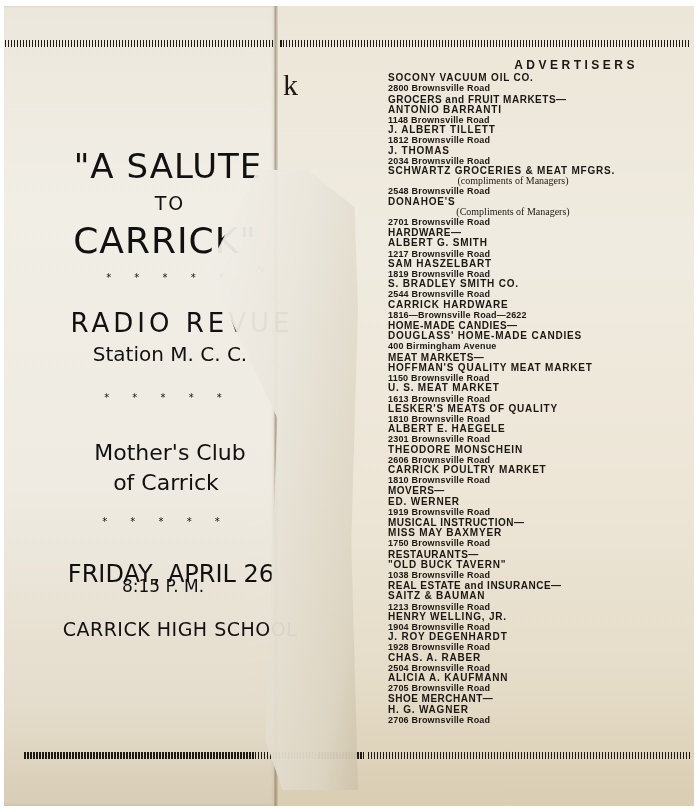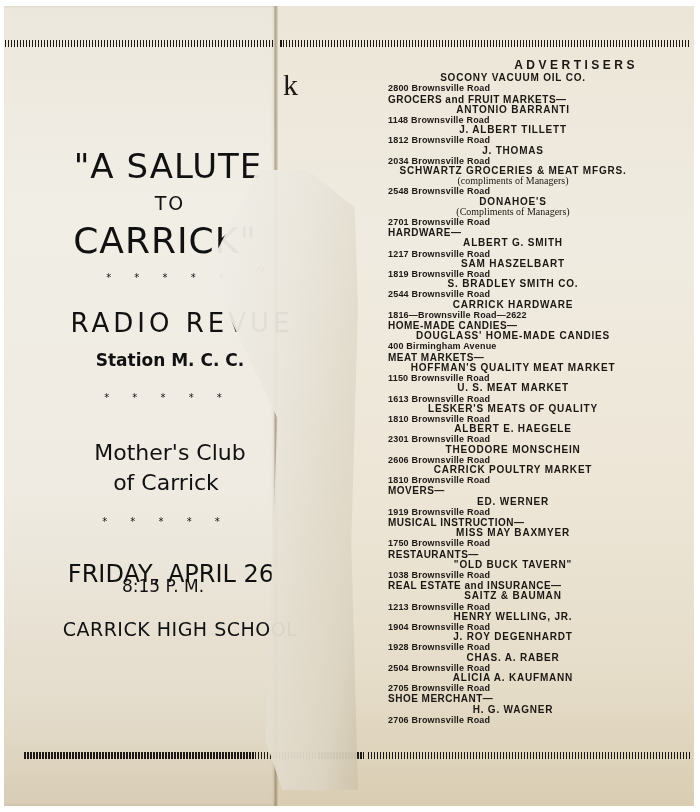--- a/index.html
+++ b/index.html
@@ -51,42 +51,42 @@
 
   
   .cover { position: absolute; left: 40px; top: 140px; width: 290px; text-align: center; }
   .cover .line { display: block; font-family: "DejaVu Sans", sans-serif; color: #111; }
   .title-1 { font-size: 34px; letter-spacing: 1px; position: absolute; left: 8px; top: 6px; width: 240px; font-weight: normal; }
   .title-2 { font-size: 19px; position: absolute; left: 0; top: 52px; width: 260px; letter-spacing: 2px; }
   .title-3 { font-size: 36px; position: absolute; left: 0; top: 80px; width: 250px; letter-spacing: 1px; }
   .stars { font-size: 10px; letter-spacing: 10px; position: absolute; width: 260px; left: 0; }
   .stars-1 { top: 132px; left: 0px; }
   .radio { font-size: 26px; letter-spacing: 4px; position: absolute; left: 12px; top: 168px; width: 260px; }
-  .station { font-size: 17px; position: absolute; left: 0; top: 210px; width: 260px; font-weight: bold; }
+  .station { font-size: 20px; position: absolute; left: 0; top: 202px; width: 260px; font-weight: normal; }
   .stars-2 { top: 252px; left: -2px; }
   .club1 { font-size: 22px; position: absolute; left: 0; top: 300px; width: 260px; }
   .club2 { font-size: 22px; position: absolute; left: -4px; top: 330px; width: 260px; }
   .stars-3 { top: 376px; left: -4px; }
   .date { font-size: 24px; position: absolute; left: -4px; top: 404px; width: 270px; margin-top: 16px; }
   .time { font-size: 17px; position: absolute; left: -12px; top: 436px; width: 270px; }
   .venue { font-size: 19px; position: absolute; left: 0; top: 478px; width: 280px; letter-spacing: 0.5px; }
   .frag { position:absolute; left: 216px; top: 124px; font-size: 9px; color:#333; }
 
   
   .ads {
     position: absolute; left: 388px; top: 60px; width: 250px;
     font-family: "Liberation Sans", sans-serif; font-weight: bold;
     font-size: 10px; line-height: 10.2px; color: #1b1713;
   }
   .ads-title {
     text-align: right; font-family: Liberation Sans, sans-serif; font-size: 12px;
     letter-spacing: 3.5px; margin-bottom: 3px; margin-left: 20px;
   }
   .cat { text-align: left; letter-spacing: 0.5px; margin-top: 1px; }
-  .biz { text-align: center; letter-spacing: 0.8px; font-size: 10px; }
+  .biz { letter-spacing: 0.8px; font-size: 10px; }
   .addr { font-size: 9px; letter-spacing: 0.2px; }
   .note { text-align: center; font-family: "Liberation Serif", serif; font-weight: normal; font-size: 10px; }
 </style>
 </head>
 <body>
 
 <div class="sheet">
   <div class="panel-left"></div>
   <div class="panel-right"></div>
   <div class="crease"></div>

